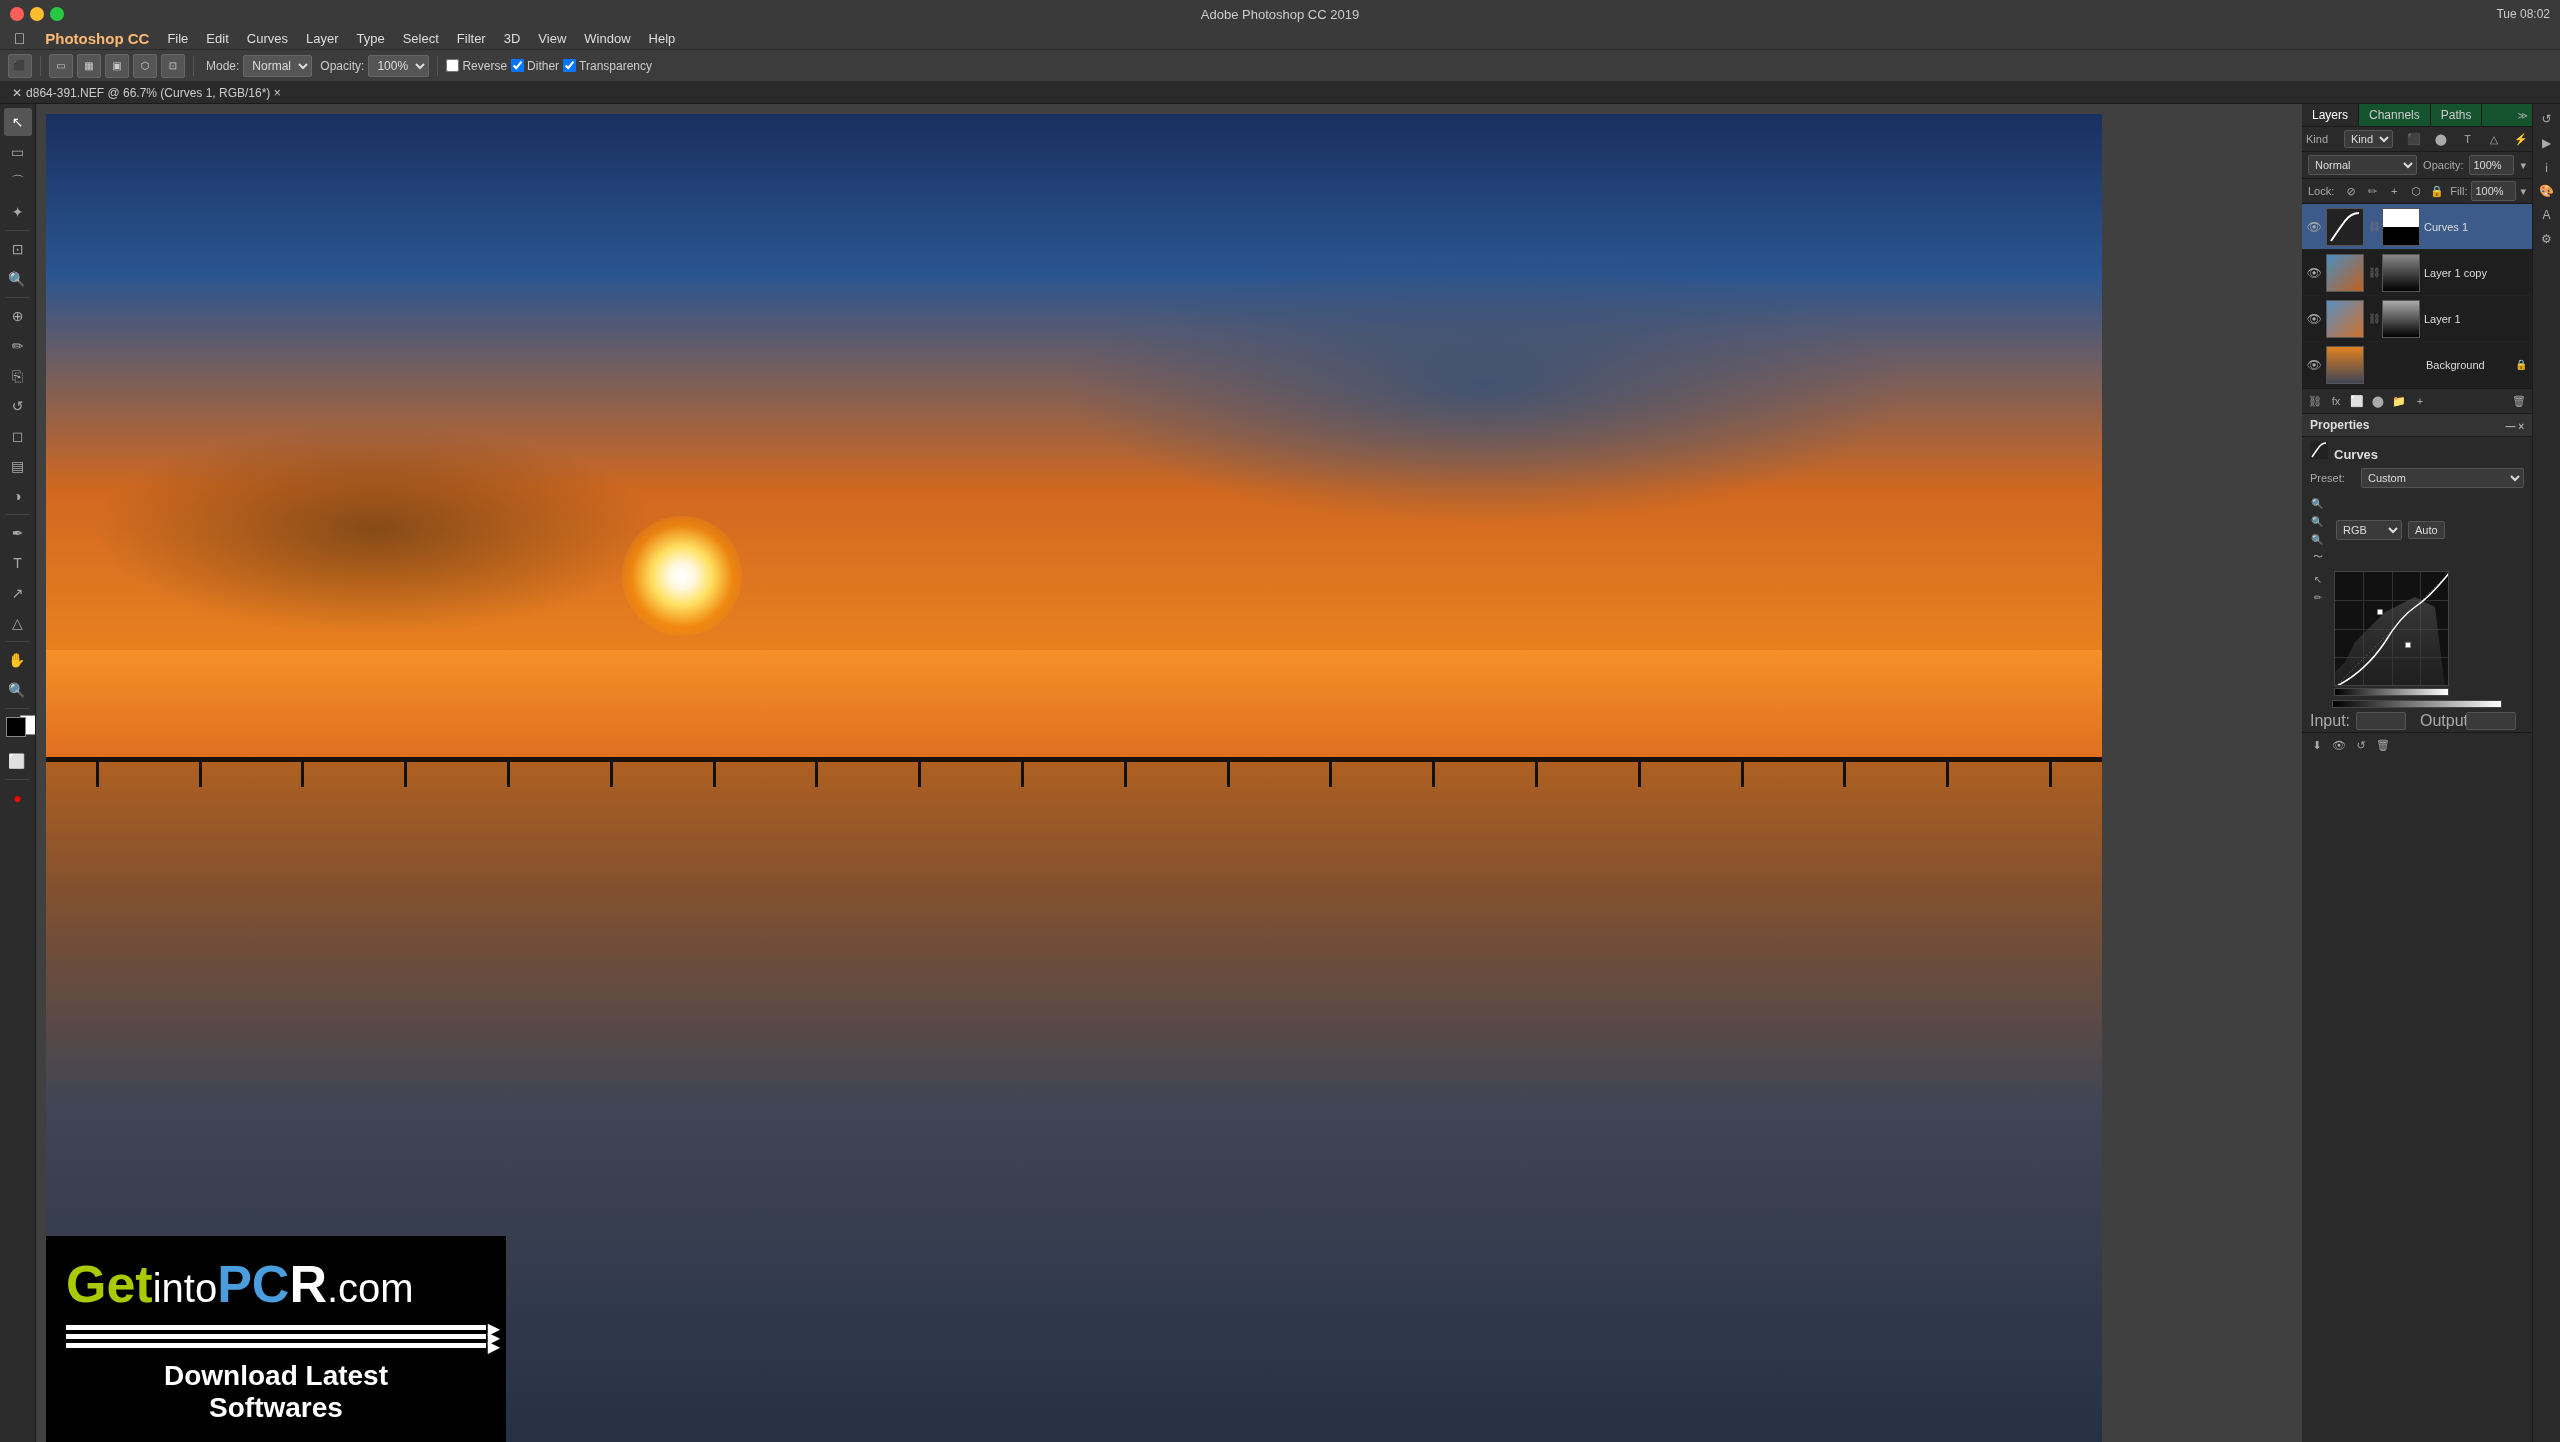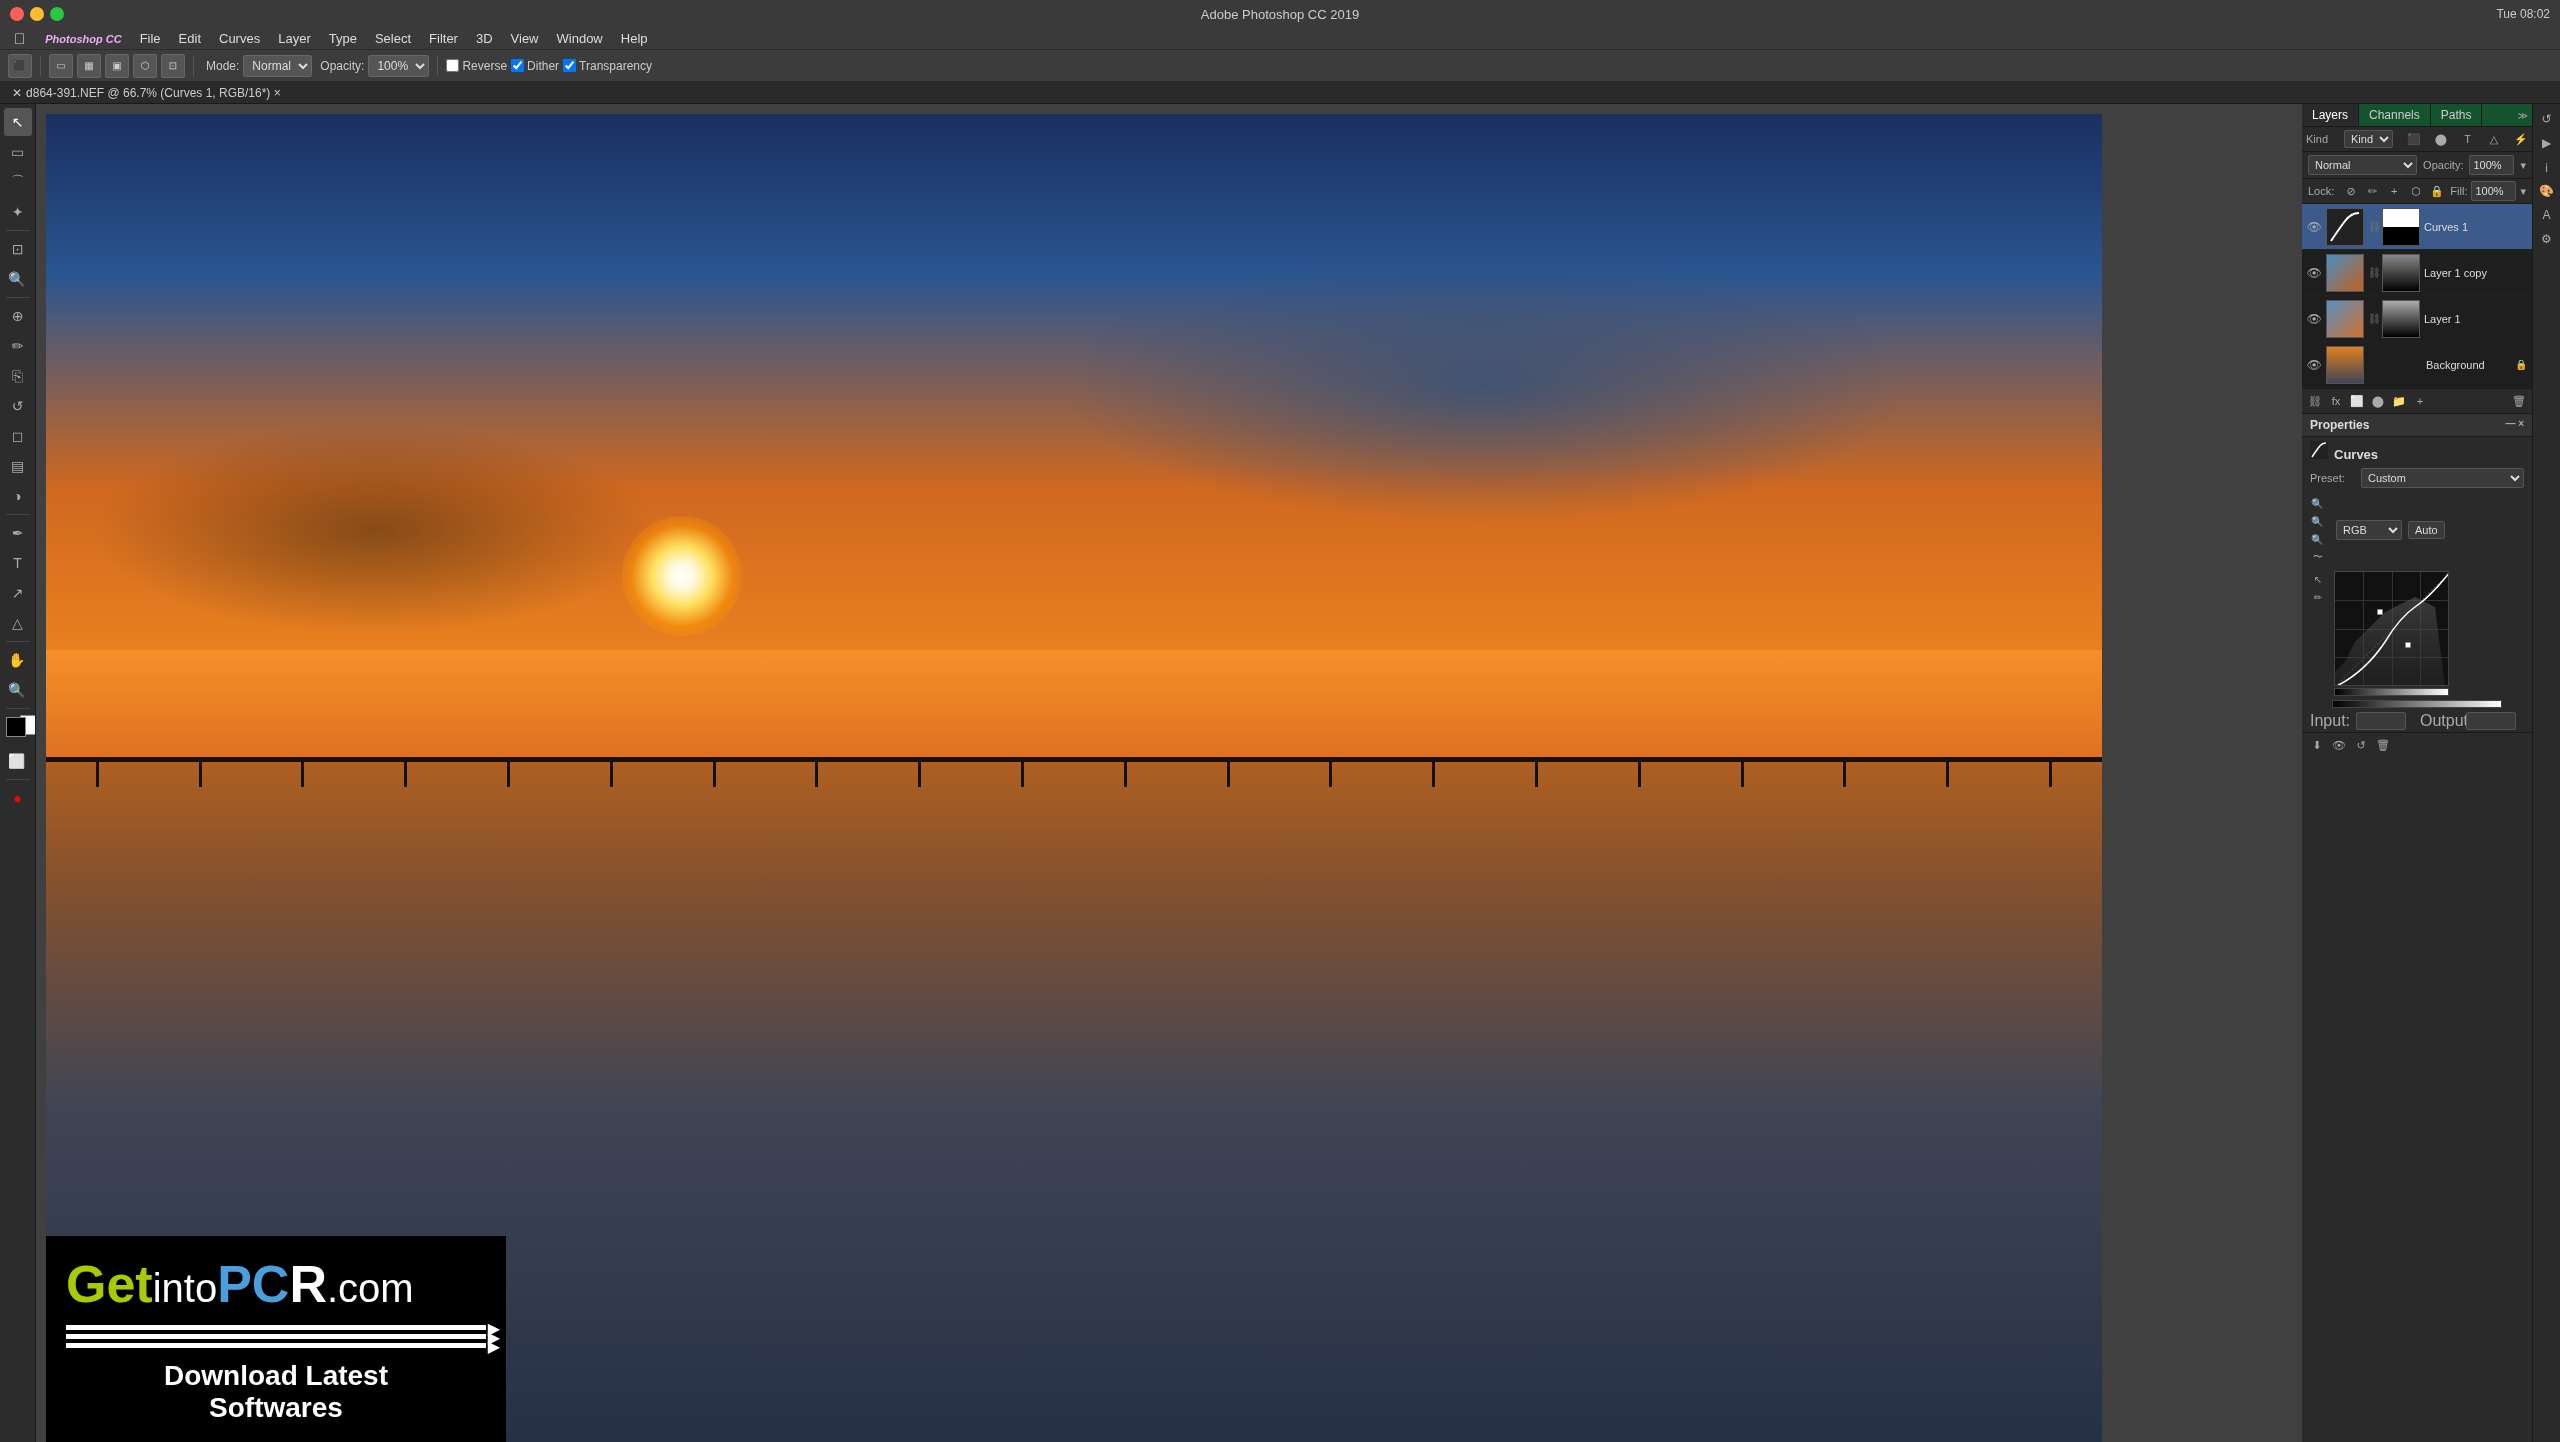--- a/index.html
+++ b/index.html
@@ -73,23 +73,22 @@
       border-radius: 3px;
     }
     .apple-logo {
       font-size: 15px;
       padding: 0 10px;
       color: #ddd;
     }
     .app-name {
       font-weight: bold;
       padding: 2px 8px;
-      font-size: 11px;
-      color: #f0abfc;
-      font-style: italic;
+      font-size: 15px;
+      color: #fdba74;
     }
 
     
     .toolbar {
       width: 100%;
       height: 32px;
       background: #3c3c3c;
       display: flex;
       align-items: center;
       padding: 0 8px;
@@ -359,21 +358,21 @@
       cursor: pointer; border-radius: 2px;
     }
 
     
     .properties-panel {
       flex: 1;
       background: #2a2a2a;
       overflow: hidden;
     }
     .properties-header {
-      display: flex; align-items: flex-start; padding: 4px 8px;
+      display: flex; align-items: flex-end; padding: 4px 8px;
       background: #333; border-bottom: 1px solid #1a1a1a;
       font-size: 12px; font-weight: bold; color: #ddd;
     }
     .properties-header-right {
       margin-left: auto; font-size: 10px; color: #aaa; cursor: pointer;
     }
     .prop-title-row {
       display: flex; align-items: flex-end; padding: 4px 8px; gap: 6px;
     }
     .prop-icon { font-size: 14px; color: #aaa; }

